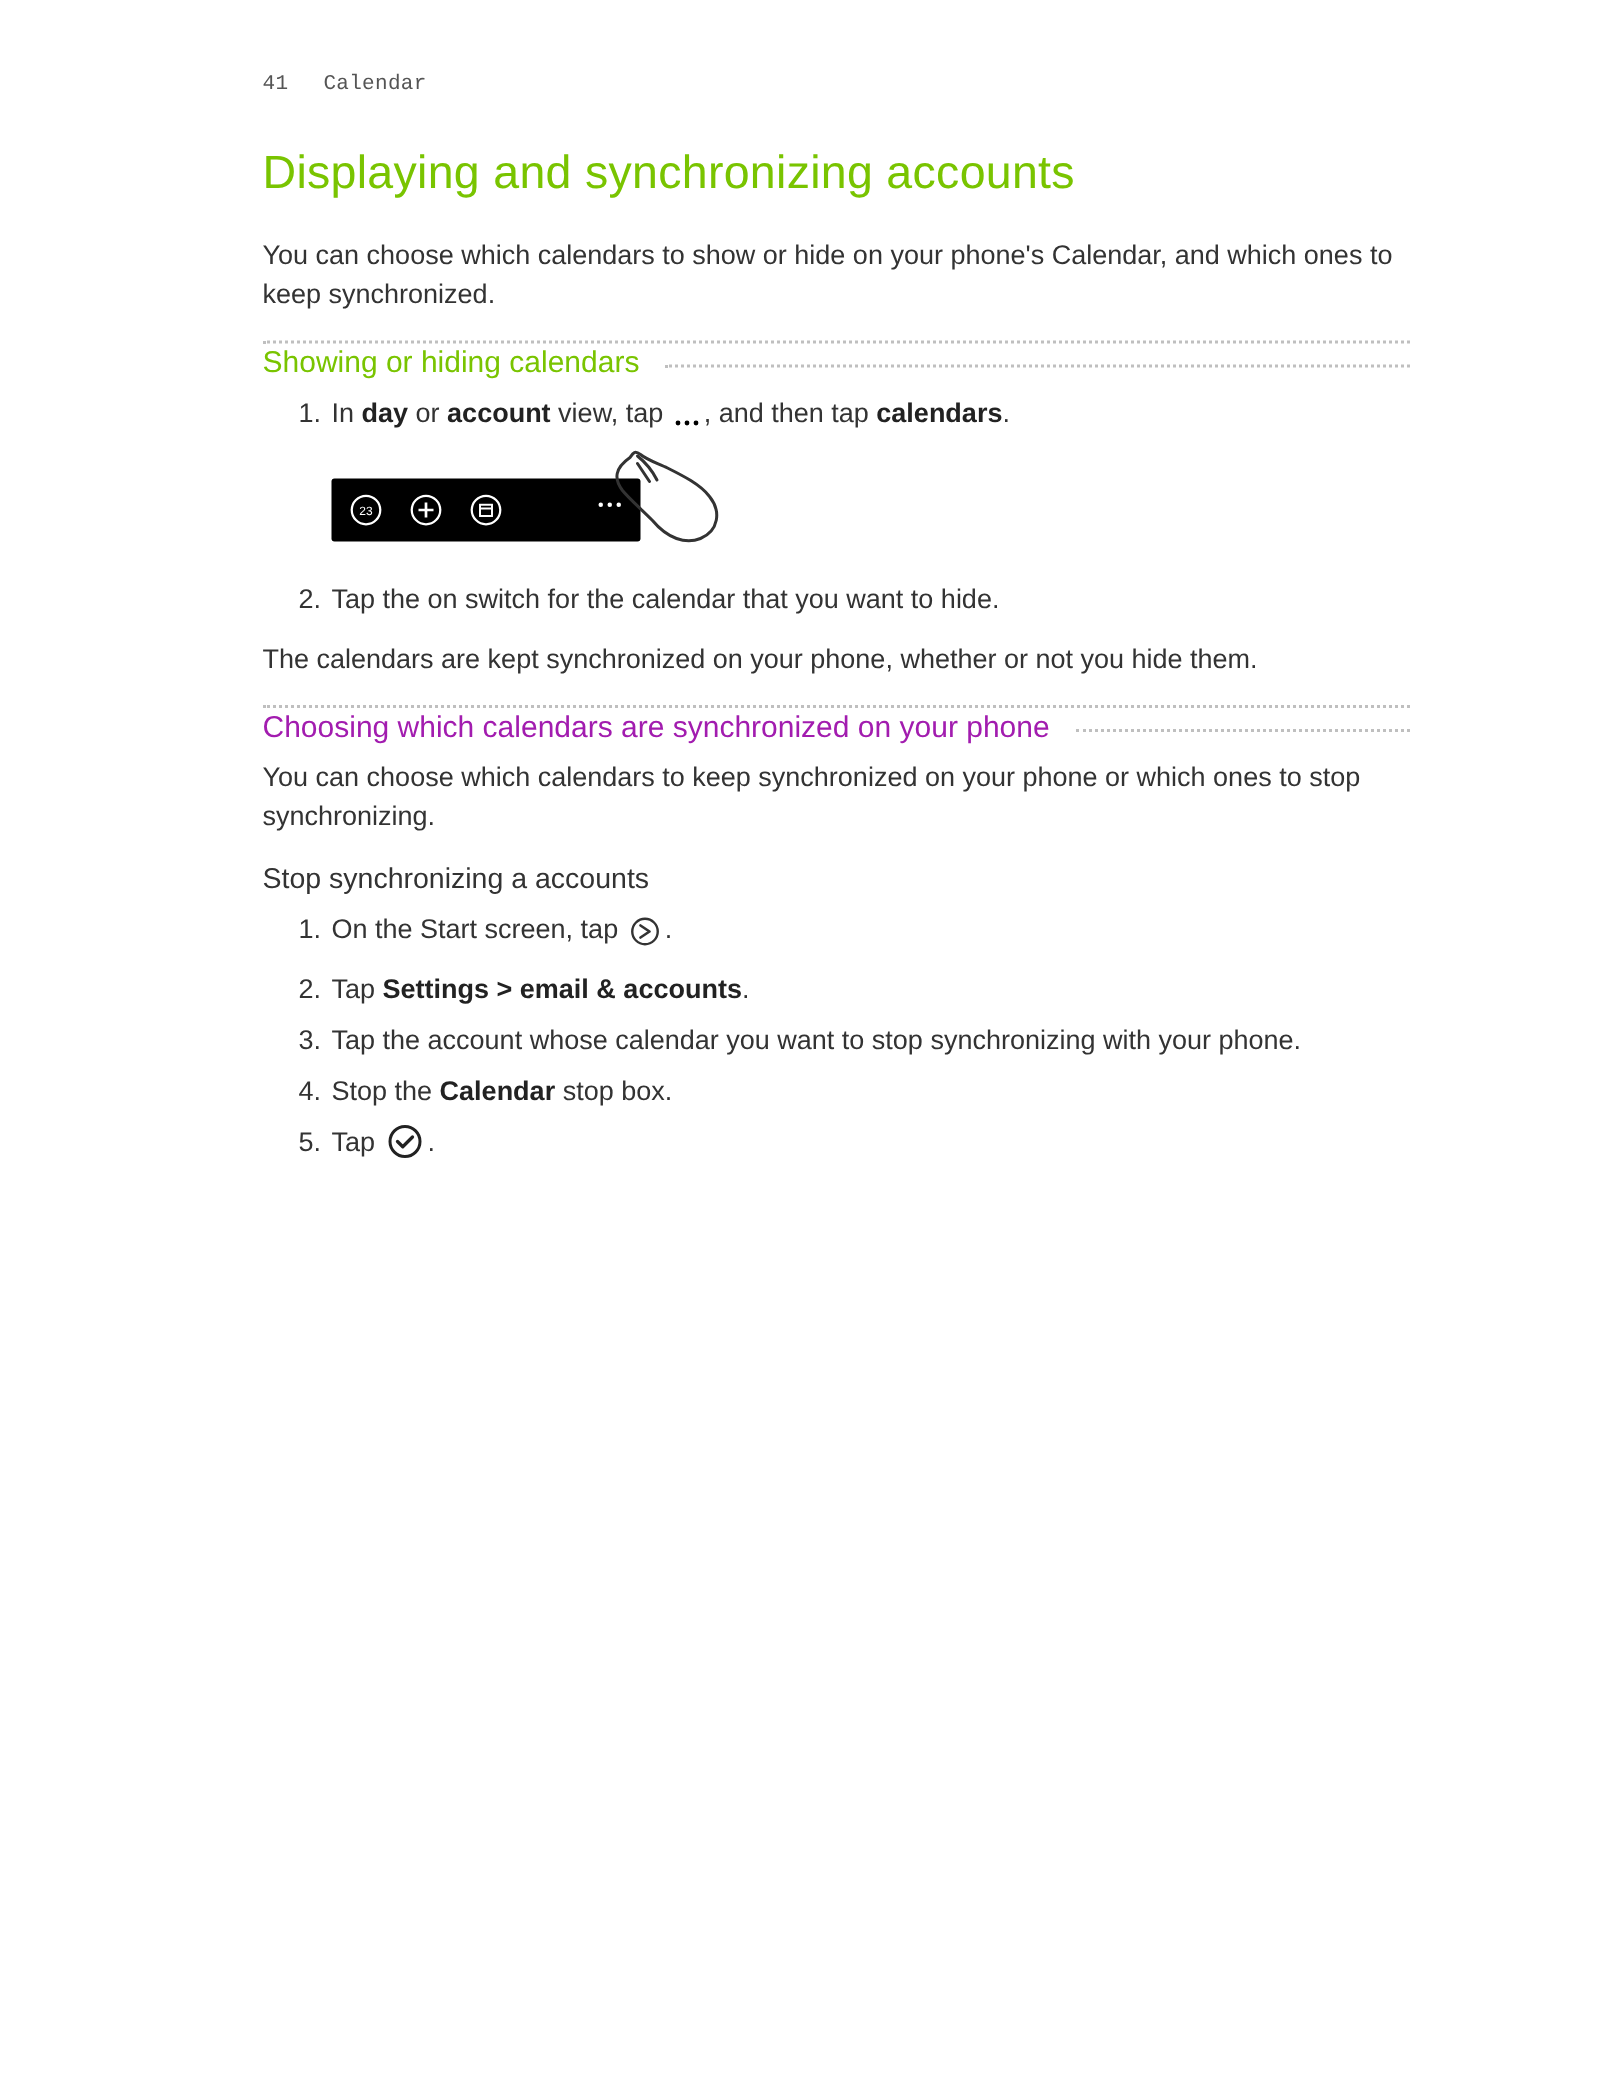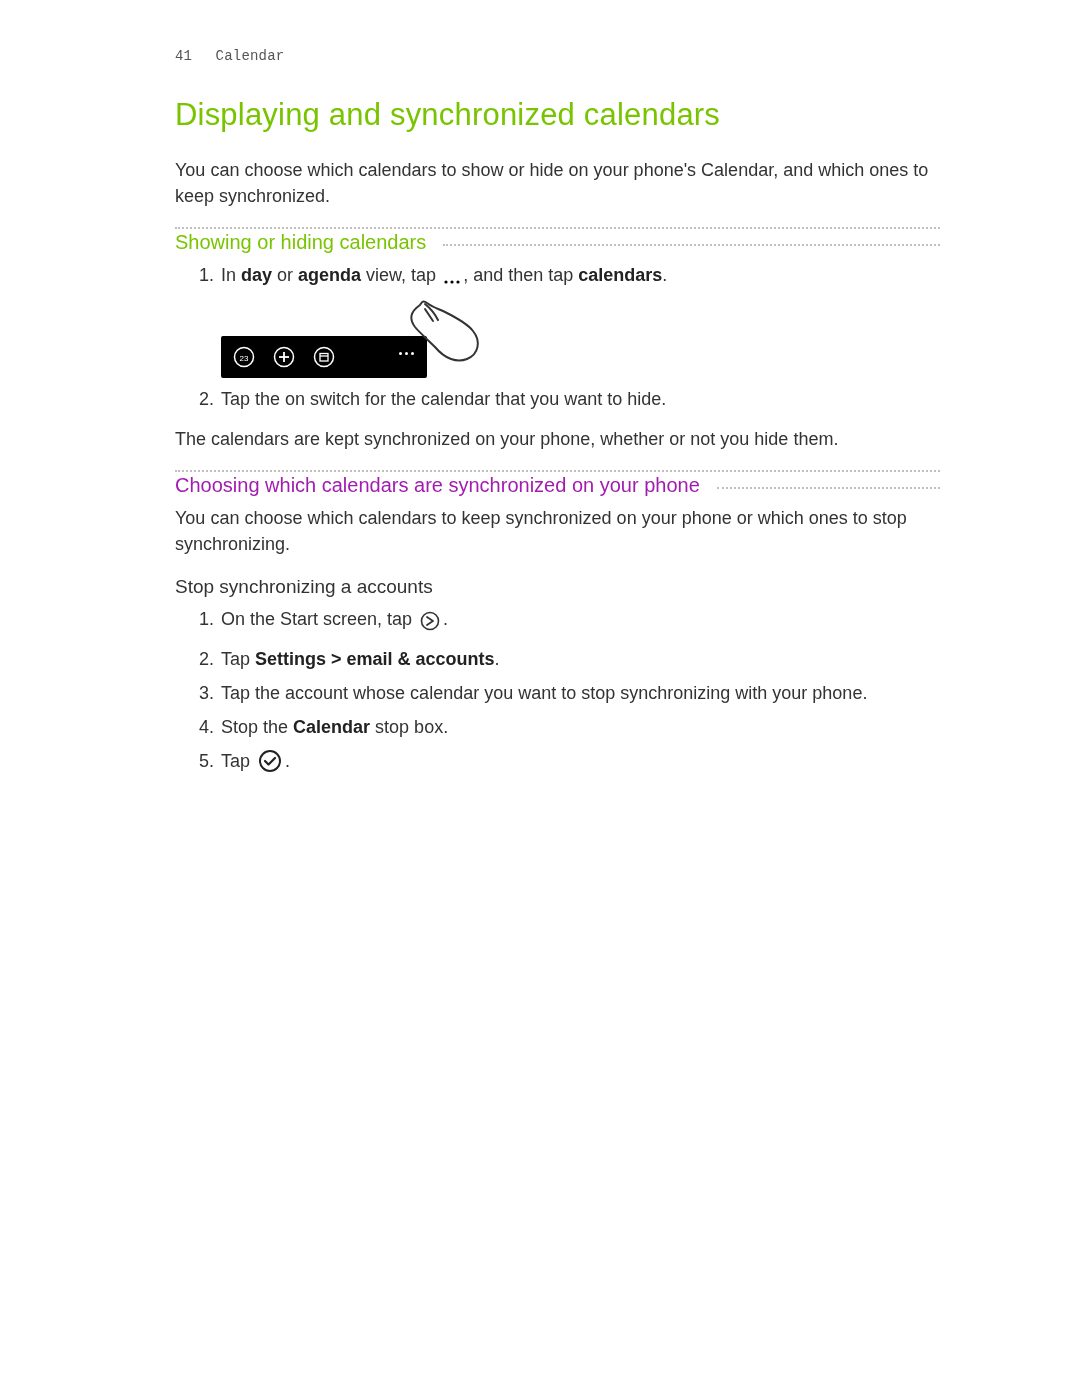--- a/index.html
+++ b/index.html
@@ -90,21 +90,21 @@
   strong.ui { font-weight: 600; color: #222; }
   h3.sub {
     font-size: 19px;
     font-weight: 400;
     margin: 14px 0 8px 0;
     color: #333;
   }
   
   .illus-wrap {
     display: flex;
-    align-items: flex-end;
+    align-items: center;
     margin: 8px 0 6px 0;
   }
   .menu-bar {
     width: 182px;
     padding: 10px 12px;
     background: #000;
     display: flex;
     align-items: center;
     gap: 18px;
     border-radius: 2px;
@@ -143,35 +143,35 @@
 </head>
 <body>
 
 <div class="page">
 
   <div class="header-row">
     <span class="header-page-num">41</span>
     <span>Calendar</span>
   </div>
 
-  <h1 class="main-title accent" style="color: rgb(121, 196, 0);">Displaying and synchronized calendars</h1>
+  <h1 class="main-title accent" style="color: rgb(121, 196, 0);">Displaying and synchronizing accounts</h1>
 
   <p class="body">You can choose which calendars to show or hide on your phone's Calendar, and which ones to keep synchronized.</p>
 
   <div class="section-head-wrap">
     <hr class="dotted-full">
     <div class="section-head-line">
       <h2 class="accent" style="color: rgb(121, 196, 0);">Showing or hiding calendars</h2>
       <div class="trail"></div>
     </div>
   </div>
 
   <ol class="steps">
     <li>
-      <span>In </span><strong class="ui">day</strong><span> or </span><strong class="ui">agenda</strong><span> view, tap </span><span class="inline-icon"><svg width="16" height="10" viewBox="0 0 16 10">
+      <span>In </span><strong class="ui">day</strong><span> or </span><strong class="ui">account</strong><span> view, tap </span><span class="inline-icon"><svg width="16" height="10" viewBox="0 0 16 10">
             <circle cx="2" cy="5" r="1.6" fill="#000"></circle>
             <circle cx="8" cy="5" r="1.6" fill="#000"></circle>
             <circle cx="14" cy="5" r="1.6" fill="#000"></circle>
           </svg></span><span>, and then tap </span><strong class="ui">calendars</strong><span>.</span>
 
       <div class="illus-wrap">
         <div class="menu-bar">
           <span class="mbicon">
             <svg width="22" height="22" viewBox="0 0 22 22">
                 <circle cx="11" cy="11" r="9.5" fill="none" stroke="#fff" stroke-width="1.5"></circle>

